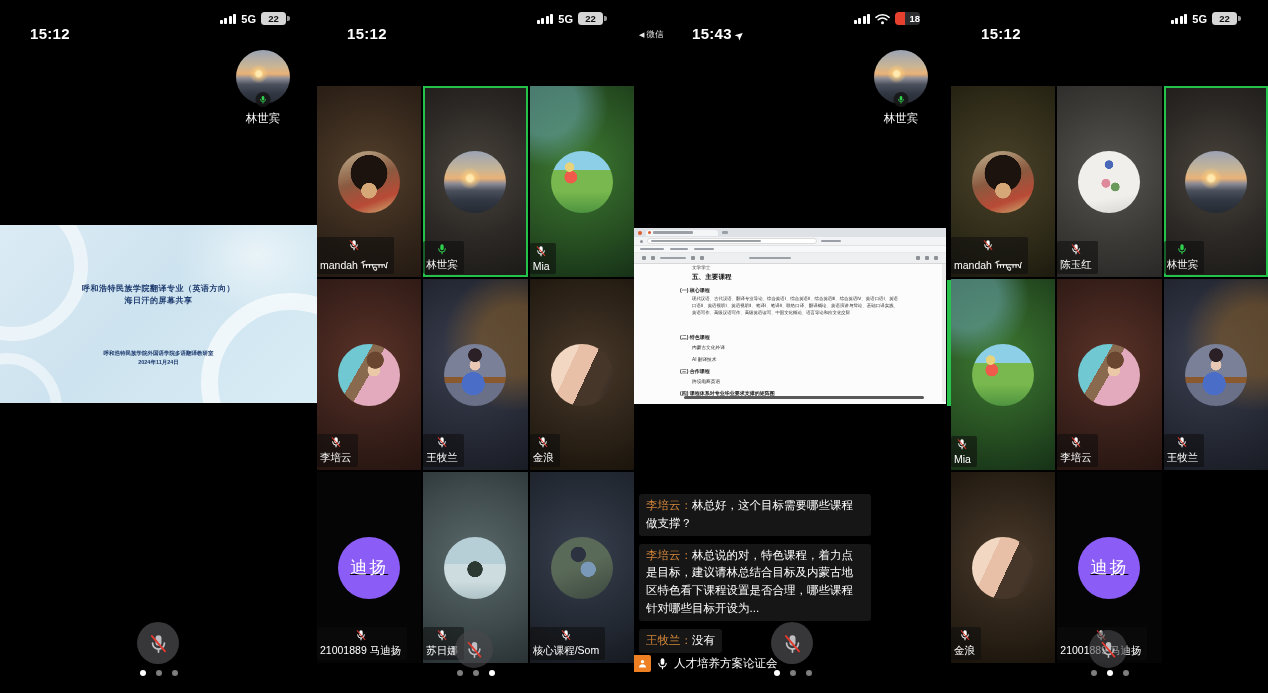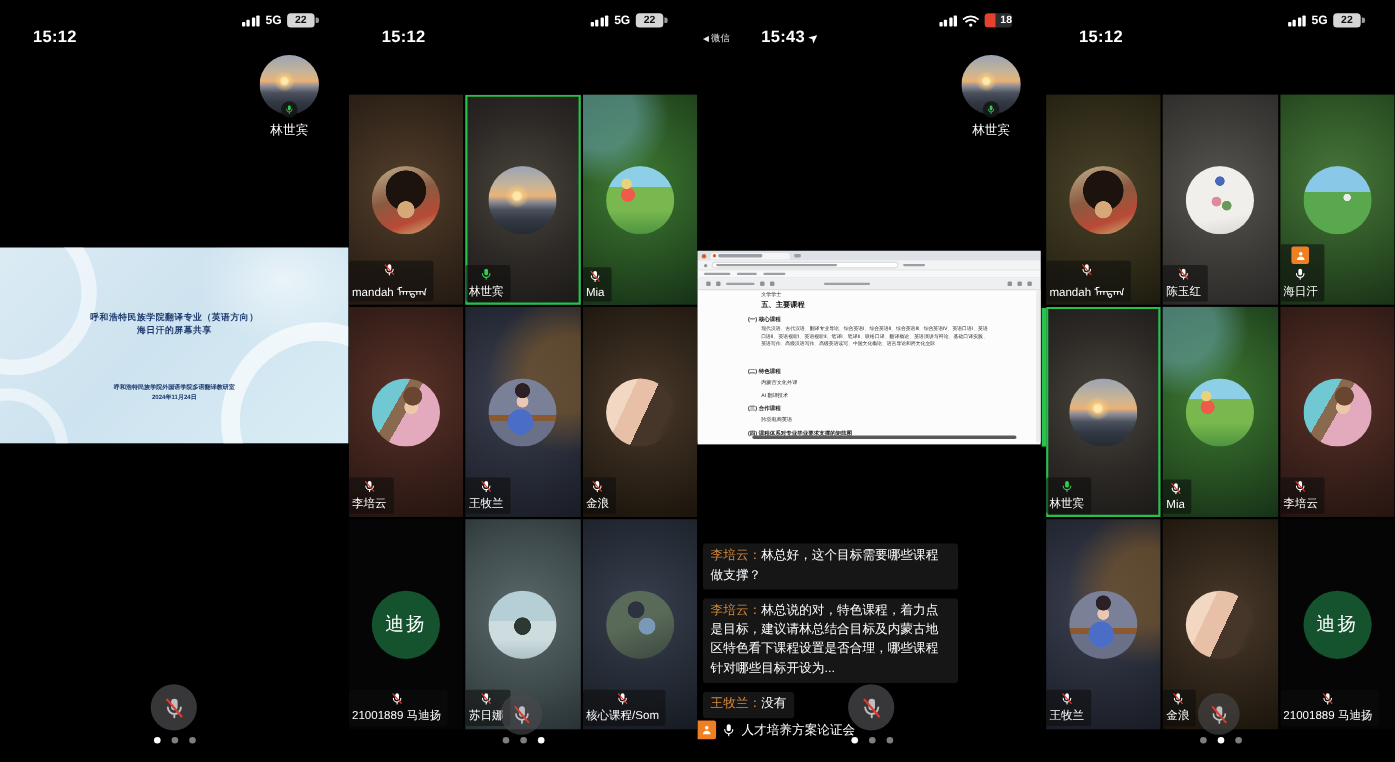--- a/index.html
+++ b/index.html
@@ -103,21 +103,21 @@
     radial-gradient(circle at 60% 26%,#6a4530 0 14%,rgba(106,69,48,0) 15%),
     radial-gradient(circle at 58% 42%,#ecc9a6 0 12%,rgba(236,201,166,0) 13%),
     linear-gradient(120deg,#70c8d2 0 36%,#8a6a4e 36% 50%,#e2aabc 50% 100%);}
   .av-mulan{background:
     radial-gradient(circle at 50% 18%,#2a2026 0 11%,rgba(42,32,38,0) 12%),
     radial-gradient(circle at 50% 34%,#e8c8b4 0 10%,rgba(232,200,180,0) 11%),
     radial-gradient(circle at 47% 64%,#4a6ec8 0 22%,rgba(74,110,200,0) 23%),
     linear-gradient(180deg,#7a8098 0 54%,#8a5a2e 54% 63%,#6a7088 63% 100%);}
   .av-jinlang{background:
     linear-gradient(115deg,#f2d8c2 0 32%,#e8c0a8 32% 55%,#46362a 55% 78%,#2c231b 100%);}
-  .av-diyang{background:#14532d;display:flex;align-items:center;justify-content:center;}
+  .av-diyang{background:#8b5cf6;display:flex;align-items:center;justify-content:center;text-decoration:underline;}
   .av-diyang span{color:#fff;font-size:17px;letter-spacing:2px;}
   .av-surina{background:
     radial-gradient(ellipse at 50% 52%,#2c3832 0 17%,rgba(44,56,50,0) 18%),
     linear-gradient(180deg,#b6ced6 0 44%,#cddcde 44% 72%,#aec2c6 100%);}
   .av-som{background:
     radial-gradient(circle at 44% 28%,#2c3240 0 13%,rgba(44,50,64,0) 14%),
     radial-gradient(circle at 60% 52%,#7a98b8 0 15%,rgba(122,152,184,0) 16%),
     linear-gradient(160deg,#5a6a58 0 45%,#3c4840 100%);}
   .av-yuhong{background:
     radial-gradient(circle at 50% 22%,#4a68b8 0 7%,rgba(74,104,184,0) 8%),
@@ -584,40 +584,20 @@
               <svg viewBox="0 0 24 24">
                 <rect x="8.6" y="2.5" width="6.8" height="12" rx="3.4" fill="currentColor"></rect>
                 <path d="M5.2 11.5a6.8 6.8 0 0 0 13.6 0" fill="none" stroke="currentColor" stroke-width="2" stroke-linecap="round"></path>
                 <line x1="12" y1="18.3" x2="12" y2="21.8" stroke="currentColor" stroke-width="2" stroke-linecap="round"></line>
                 <line class="slash" x1="4.5" y1="3.5" x2="19.5" y2="21" stroke="#e0392e" stroke-width="2.2" stroke-linecap="round"></line>
               </svg>
             </span>
           <span class="nm">陈玉红</span>
         </div>
       </div>
-      <div class="tile bg-hairihan">
-        <div class="avatar av-hairihan"></div>
-        <div class="chip">
-          <span class="share-badge">
-              <svg viewBox="0 0 24 24">
-                <circle cx="12" cy="8" r="3.6" fill="#fff"></circle>
-                <path d="M4.5 20.5c0-4.2 3.3-6.8 7.5-6.8s7.5 2.6 7.5 6.8z" fill="#fff"></path>
-              </svg>
-            </span>
-          <span class="mic on">
-              <svg viewBox="0 0 24 24">
-                <rect x="8.6" y="2.5" width="6.8" height="12" rx="3.4" fill="currentColor"></rect>
-                <path d="M5.2 11.5a6.8 6.8 0 0 0 13.6 0" fill="none" stroke="currentColor" stroke-width="2" stroke-linecap="round"></path>
-                <line x1="12" y1="18.3" x2="12" y2="21.8" stroke="currentColor" stroke-width="2" stroke-linecap="round"></line>
-                <line class="slash" x1="4.5" y1="3.5" x2="19.5" y2="21" stroke="#e0392e" stroke-width="2.2" stroke-linecap="round"></line>
-              </svg>
-            </span>
-          <span class="nm">海日汗</span>
-        </div>
-      </div>
       <div class="tile bg-sunset tile--active">
         <div class="avatar av-sunset"></div>
         <div class="chip">
           <span class="mic live">
               <svg viewBox="0 0 24 24">
                 <rect x="8.6" y="2.5" width="6.8" height="12" rx="3.4" fill="currentColor"></rect>
                 <path d="M5.2 11.5a6.8 6.8 0 0 0 13.6 0" fill="none" stroke="currentColor" stroke-width="2" stroke-linecap="round"></path>
                 <line x1="12" y1="18.3" x2="12" y2="21.8" stroke="currentColor" stroke-width="2" stroke-linecap="round"></line>
                 <line class="slash" x1="4.5" y1="3.5" x2="19.5" y2="21" stroke="#e0392e" stroke-width="2.2" stroke-linecap="round"></line>
               </svg>

